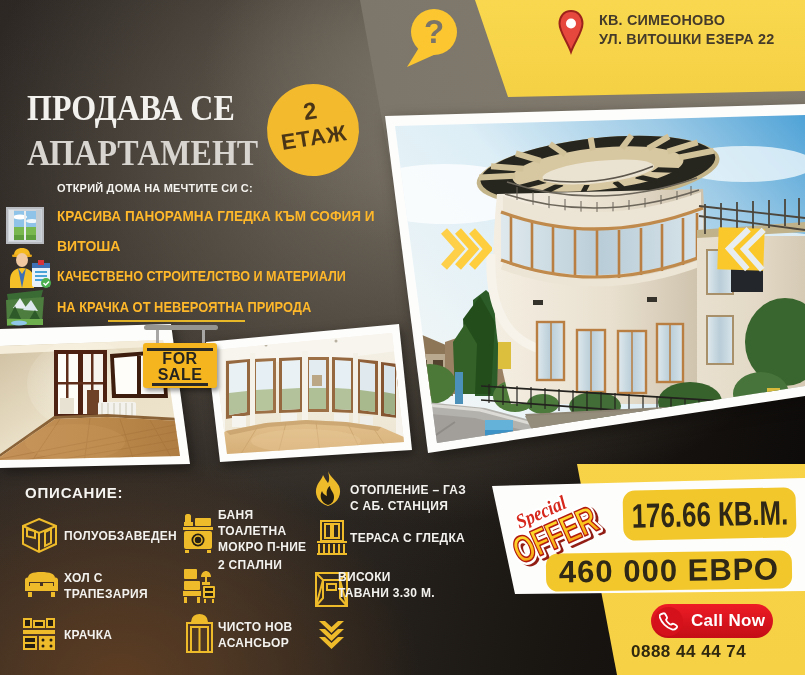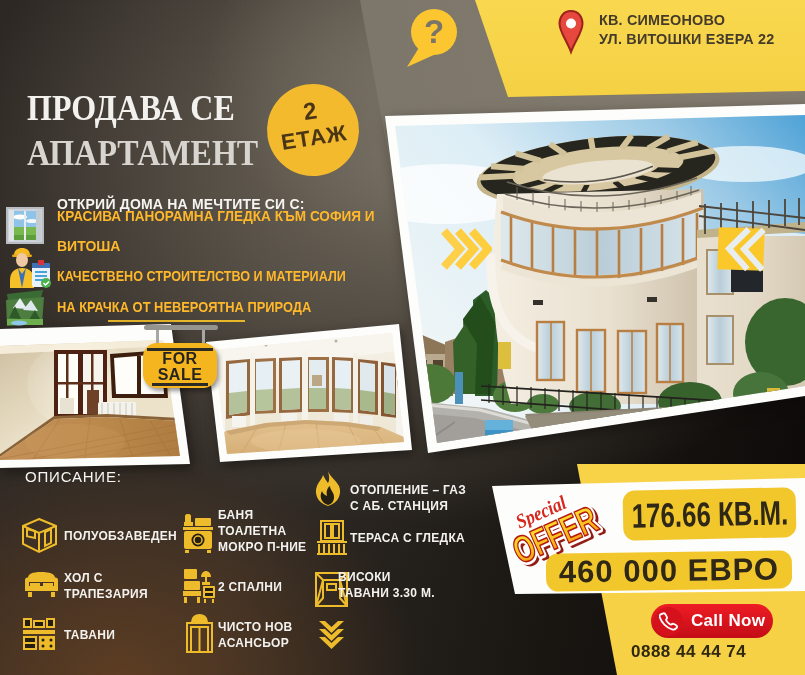--- a/index.html
+++ b/index.html
@@ -38,21 +38,21 @@
  <text x="32" y="35" font-family="Liberation Sans" font-size="33" font-weight="bold" fill="#7b7468" text-anchor="middle">?</text>
 </svg>
 
 <div class="abs" style="left:27px;top:87px;font-family:'Liberation Serif',serif;font-size:36px;font-weight:bold;color:#f3f1ee;transform:scaleX(.89);transform-origin:left top;white-space:nowrap">ПРОДАВА СЕ</div>
 <div class="abs" style="left:27px;top:132px;font-family:'Liberation Serif',serif;font-size:36px;font-weight:bold;color:#d8d4cf;transform:scaleX(.89);transform-origin:left top;white-space:nowrap">АПАРТАМЕНТ</div>
 
 <div class="abs" style="left:267px;top:84px;width:92px;height:92px;border-radius:50%;background:#f2ba2c;transform:rotate(-9deg)">
  <div style="text-align:center;margin-top:14px;font-size:24px;font-weight:bold;color:#4a3517;line-height:26px">2<br><span style="font-size:22px;letter-spacing:1px">ЕТАЖ</span></div>
 </div>
 
-<div class="abs" style="left:57px;top:196px;font-size:14px;font-weight:bold;color:#f6f4f0;letter-spacing:.2px">ОТКРИЙ ДОМА НА МЕЧТИТЕ СИ С:</div>
+<div class="abs" style="left:57px;top:182px;font-size:11px;font-weight:bold;color:#f6f4f0;letter-spacing:.2px">ОТКРИЙ ДОМА НА МЕЧТИТЕ СИ С:</div>
 <div class="abs" style="left:57px;top:208px;font-size:14px;font-weight:bold;color:#ffb82a;transform:scaleX(.97);transform-origin:left top;white-space:nowrap">КРАСИВА ПАНОРАМНА ГЛЕДКА КЪМ СОФИЯ И</div>
 <div class="abs" style="left:57px;top:238px;font-size:14px;font-weight:bold;color:#ffb82a;white-space:nowrap">ВИТОША</div>
 <div class="abs" style="left:57px;top:268px;font-size:14px;font-weight:bold;color:#ffb82a;transform:scaleX(.90);transform-origin:left top;white-space:nowrap">КАЧЕСТВЕНО СТРОИТЕЛСТВО И МАТЕРИАЛИ</div>
 <div class="abs" style="left:57px;top:299px;font-size:14px;font-weight:bold;color:#ffb82a;transform:scaleX(.92);transform-origin:left top;white-space:nowrap">НА КРАЧКА ОТ НЕВЕРОЯТНА ПРИРОДА</div>
 <div class="abs" style="left:108px;top:320px;width:137px;height:2px;background:#e8b829"></div>
 
 <svg class="abs" style="left:385px;top:104px;filter:drop-shadow(4px 5px 7px rgba(10,8,5,.5))" width="420" height="350" viewBox="0 0 420 350">
  <defs>
   <linearGradient id="sky" x1="0" y1=".75" x2="1" y2="0">
    <stop offset="0" stop-color="#f3f7f7"></stop>
@@ -381,42 +381,42 @@
   </g>
   <ellipse cx="100" cy="118" rx="55" ry="12" fill="#eed2a2" opacity=".3"></ellipse>
  </g>
 </svg>
 
 <div class="abs" style="left:144px;top:325px;width:74px;height:5px;border-radius:2.5px;background:#96948e"></div>
 <div class="abs" style="left:156px;top:330px;width:2.5px;height:17px;background:#a8a7a5"></div>
 <div class="abs" style="left:202px;top:330px;width:2.5px;height:17px;background:#a8a7a5"></div>
 <div class="abs" style="left:153px;top:343px;width:7px;height:7px;border-radius:50%;border:2px solid #8f8e8c"></div>
 <div class="abs" style="left:199px;top:343px;width:7px;height:7px;border-radius:50%;border:2px solid #8f8e8c"></div>
-<div class="abs" style="left:143px;top:343px;width:74px;height:45px;border-radius:14px;background:#f5b51f;box-shadow:2px 3px 4px rgba(0,0,0,.4)">
+<div class="abs" style="left:143px;top:343px;width:74px;height:45px;border-radius:3px;background:#f5b51f;box-shadow:2px 3px 4px rgba(0,0,0,.4)">
  <div style="position:absolute;left:4px;top:5px;width:66px;height:2.5px;background:#2c2a26"></div>
  <div style="position:absolute;left:0;top:8px;width:74px;text-align:center;font-size:16px;font-weight:bold;color:#262420;line-height:16px;letter-spacing:.5px">FOR<br>SALE</div>
  <div style="position:absolute;left:9px;top:40px;width:56px;height:2.5px;background:#2c2a26"></div>
 </div>
 
 <svg class="abs" style="left:440px;top:225px" width="52" height="48" viewBox="0 0 52 48">
  <g fill="none" stroke="#ffce3f" stroke-width="8">
   <path d="M4,6 L20,24 L4,42" opacity=".95"></path>
   <path d="M18,6 L34,24 L18,42"></path>
   <path d="M32,6 L48,24 L32,42"></path>
  </g>
 </svg>
 <svg class="abs" style="left:716px;top:226px" width="50" height="46" viewBox="0 0 50 46">
  <g transform="rotate(2 25 23)">
   <rect x="2" y="2" width="46" height="42" fill="#fbc82c"></rect>
   <path d="M32,3 L13,23 L32,43" fill="none" stroke="#e8eef0" stroke-width="6"></path>
   <path d="M47,3 L28,23 L47,43" fill="none" stroke="#e8eef0" stroke-width="6"></path>
  </g>
 </svg>
 
-<div class="abs" style="left:25px;top:468px;font-size:15px;font-weight:normal;color:#f6f5f2;letter-spacing:.8px">ОПИСАНИЕ:</div>
+<div class="abs" style="left:25px;top:484px;font-size:15px;font-weight:bold;color:#f6f5f2;letter-spacing:.8px">ОПИСАНИЕ:</div>
 
 <svg class="ic" style="left:21px;top:516px" width="37" height="39" viewBox="0 0 37 39">
  <g fill="none" stroke="#eebb2b" stroke-width="2">
   <polygon points="18,3 35,10 35,28 18,36 2,28 2,10"></polygon>
   <polyline points="2,10 18,17 35,10"></polyline>
   <line x1="18" y1="17" x2="18" y2="36"></line>
   <rect x="6" y="15" width="8" height="7" transform="skewY(12) translate(0,-3)"></rect>
   <path d="M24,16 L30,13 L30,27 L24,30 Z"></path>
  </g>
 </svg>
@@ -446,21 +446,21 @@
         <rect x="26" y="3" width="5" height="6"></rect>
   <rect x="13" y="5" width="8" height="4"></rect>
   <rect x="3" y="21" width="10" height="4"></rect>
         <rect x="3" y="27" width="10" height="4"></rect>
   <circle cx="21" cy="23" r="1.5"></circle>
         <circle cx="29" cy="23" r="1.5"></circle>
         <circle cx="21" cy="29" r="1.5"></circle>
         <circle cx="29" cy="29" r="1.5"></circle>
  </g>
 </svg>
-<div class="dt" style="left:64px;top:627px">ТАВАНИ</div>
+<div class="dt" style="left:64px;top:627px">КРАЧКА</div>
 
 <svg class="ic" style="left:183px;top:514px" width="30" height="40" viewBox="0 0 30 40">
  <g fill="#eebb2b">
   <path d="M2,2 C2,1 3,0 4,0 L6,0 C7,0 8,1 8,2 L8,8 L2,8 Z"></path>
   <rect x="1" y="8" width="9" height="4"></rect>
   <rect x="12" y="4" width="16" height="8" rx="1"></rect>
   <rect x="0" y="13" width="30" height="3"></rect>
   <rect x="1" y="17" width="28" height="18" rx="2"></rect>
   <rect x="2" y="36" width="4" height="3"></rect>
         <rect x="24" y="36" width="4" height="3"></rect>
@@ -479,21 +479,21 @@
   <rect x="0" y="24" width="18" height="5"></rect>
   <rect x="1" y="30" width="3" height="6"></rect>
         <rect x="14" y="30" width="3" height="6"></rect>
   <rect x="20" y="19" width="12" height="12" rx="1"></rect>
   <rect x="21" y="32" width="2" height="4"></rect>
         <rect x="29" y="32" width="2" height="4"></rect>
  </g>
  <rect x="22" y="21" width="8" height="3" fill="#241d12"></rect>
  <rect x="22" y="26" width="8" height="3" fill="#241d12"></rect>
 </svg>
-<div class="dt" style="left:218px;top:579px">2 СПАЛНИ</div>
+<div class="dt" style="left:218px;top:557px">2 СПАЛНИ</div>
 <svg class="ic" style="left:186px;top:614px" width="27" height="39" viewBox="0 0 27 39">
  <g fill="none" stroke="#eebb2b" stroke-width="2">
   <path d="M6,8 C6,3 10,1 13.5,1 C17,1 21,3 21,8" fill="#eebb2b"></path>
   <rect x="1" y="9" width="25" height="29"></rect>
   <rect x="5" y="13" width="17" height="25"></rect>
   <line x1="13.5" y1="13" x2="13.5" y2="38"></line>
  </g>
 </svg>
 <div class="dt" style="left:218px;top:619px">ЧИСТО НОВ<br>АСАНСЬОР</div>
 

